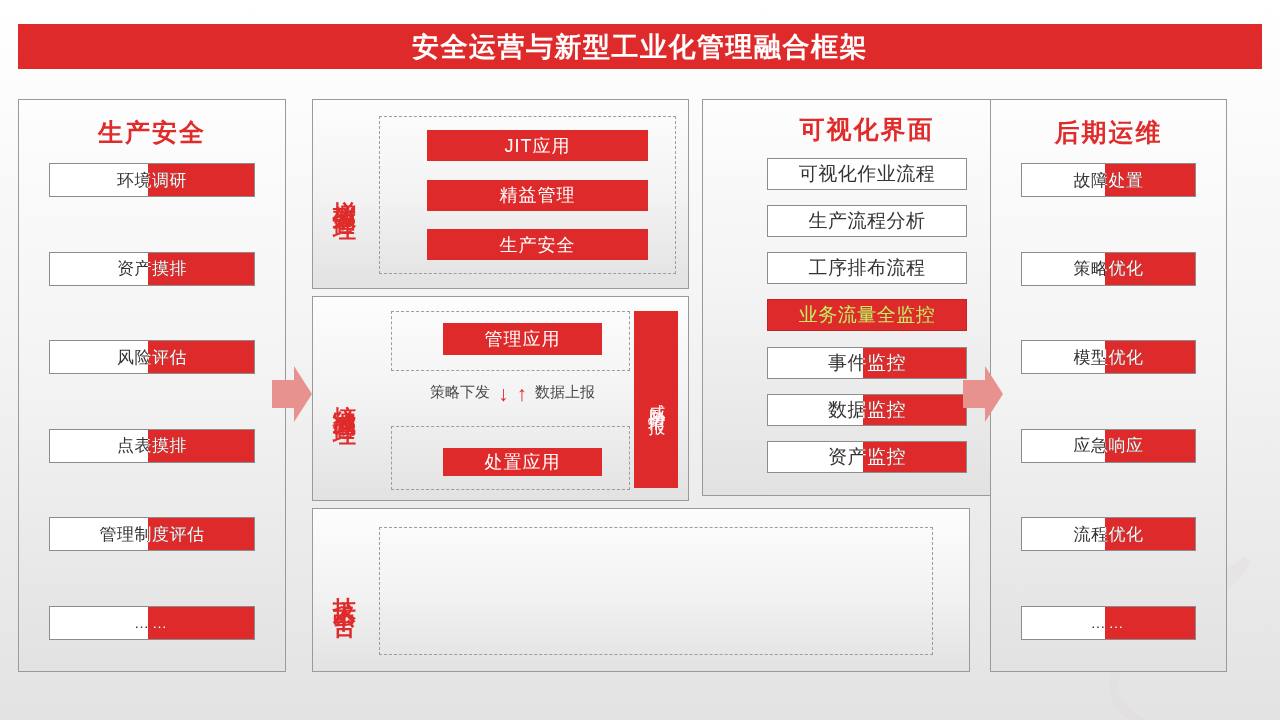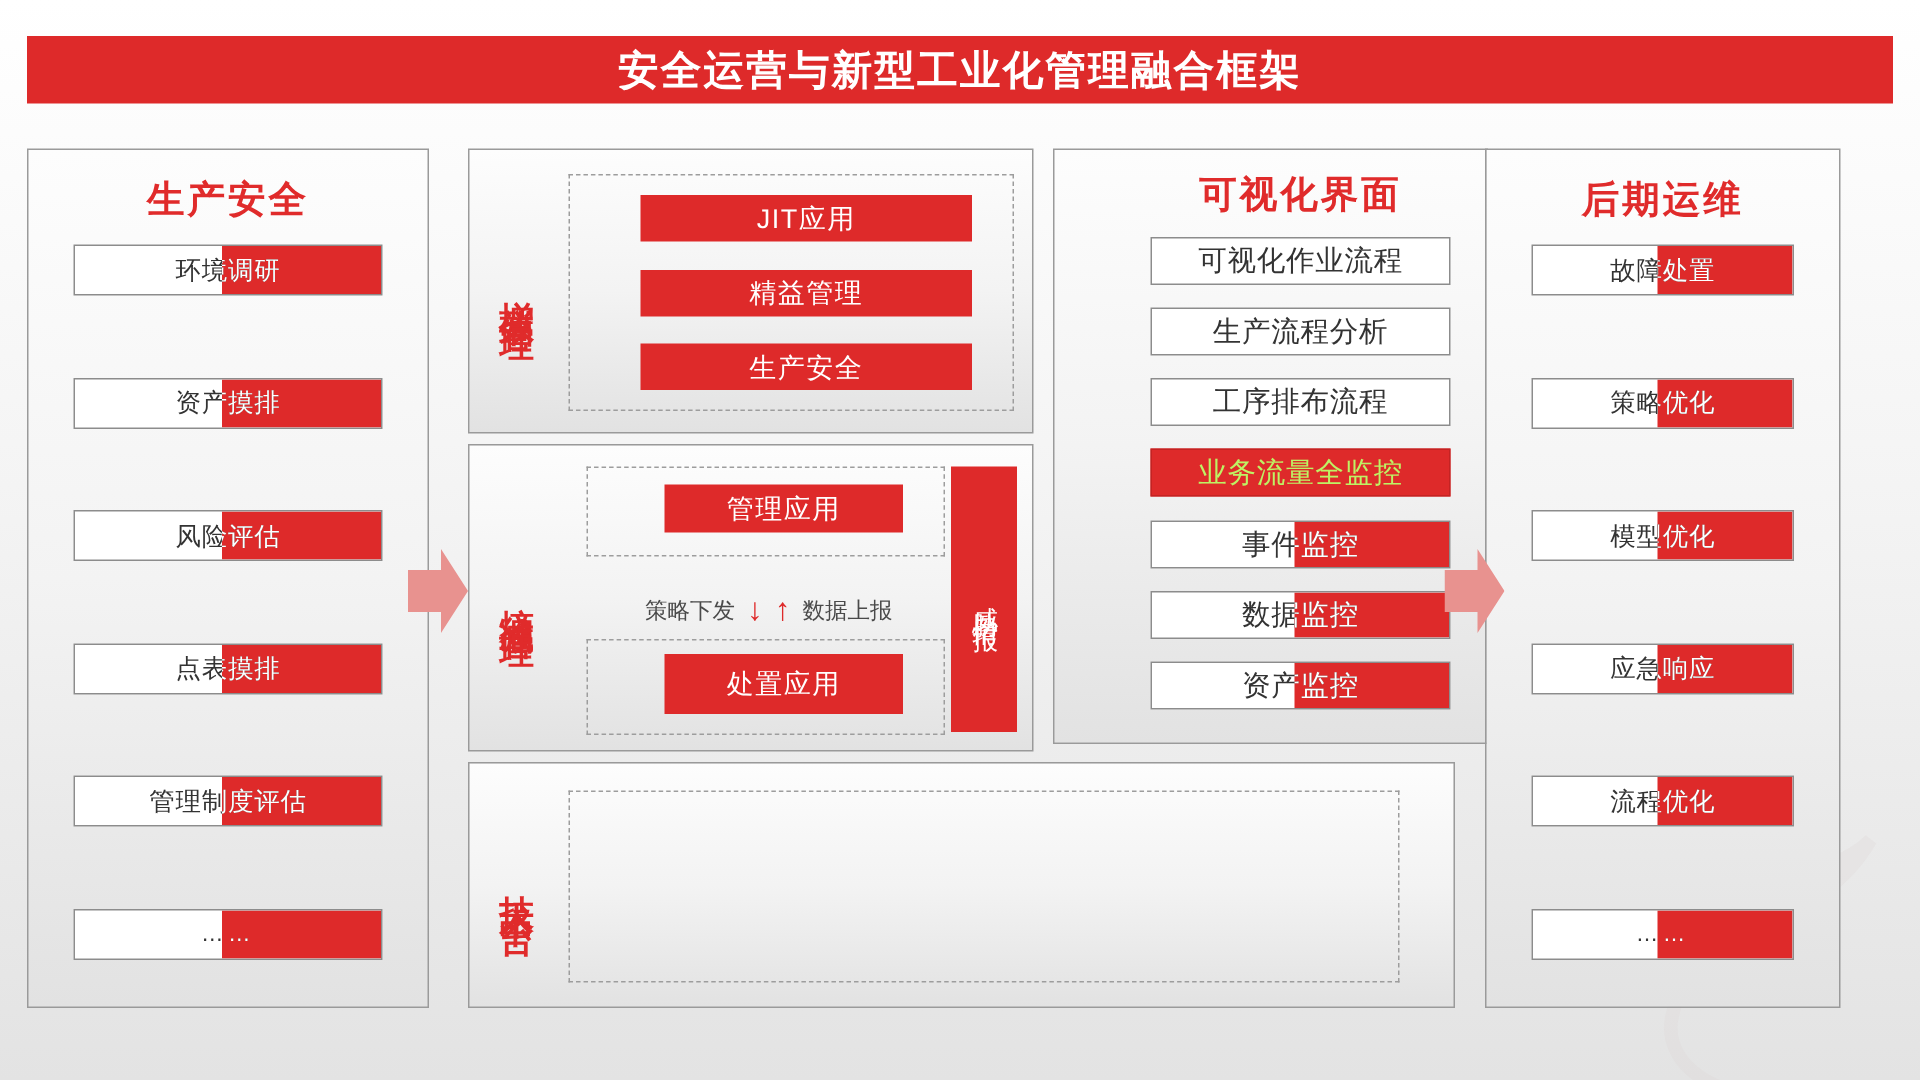--- a/index.html
+++ b/index.html
@@ -141,25 +141,25 @@
     position: absolute;
     left: 114px; right: 40px; top: 30px; bottom: 28px;
     display: flex; flex-direction: column; justify-content: space-between;
   }
   .mid-a .redbar { height: 31px; }
 
   
   .mid-b .d-top { left: 78px; top: 14px; right: 58px; height: 60px; }
   .mid-b .d-bot { left: 78px; bottom: 10px; right: 58px; height: 64px; }
   .mid-b .app-top { position: absolute; left: 130px; right: 86px; top: 26px; height: 32px; }
-  .mid-b .app-bot { position: absolute; left: 130px; right: 86px; bottom: 24px; height: 40px; }
+  .mid-b .app-bot { position: absolute; left: 130px; right: 86px; bottom: 24px; height: 28px; }
   .mid-b .flowrow {
     position: absolute;
     left: 84px; right: 60px; top: 86px; height: 34px;
-    display: flex; align-items: flex-end; justify-content: center;
+    display: flex; align-items: flex-start; justify-content: center;
     gap: 8px;
     font-size: 15px; color: #4a4a4a;
   }
   .mid-b .flowrow .arr { color: #DE2A2A; font-size: 21px; font-weight: bold; line-height: 1; }
   .threat {
     position: absolute;
     right: 10px; top: 14px; bottom: 12px;
     width: 44px;
     background: #DE2A2A;
     color: #fff;

